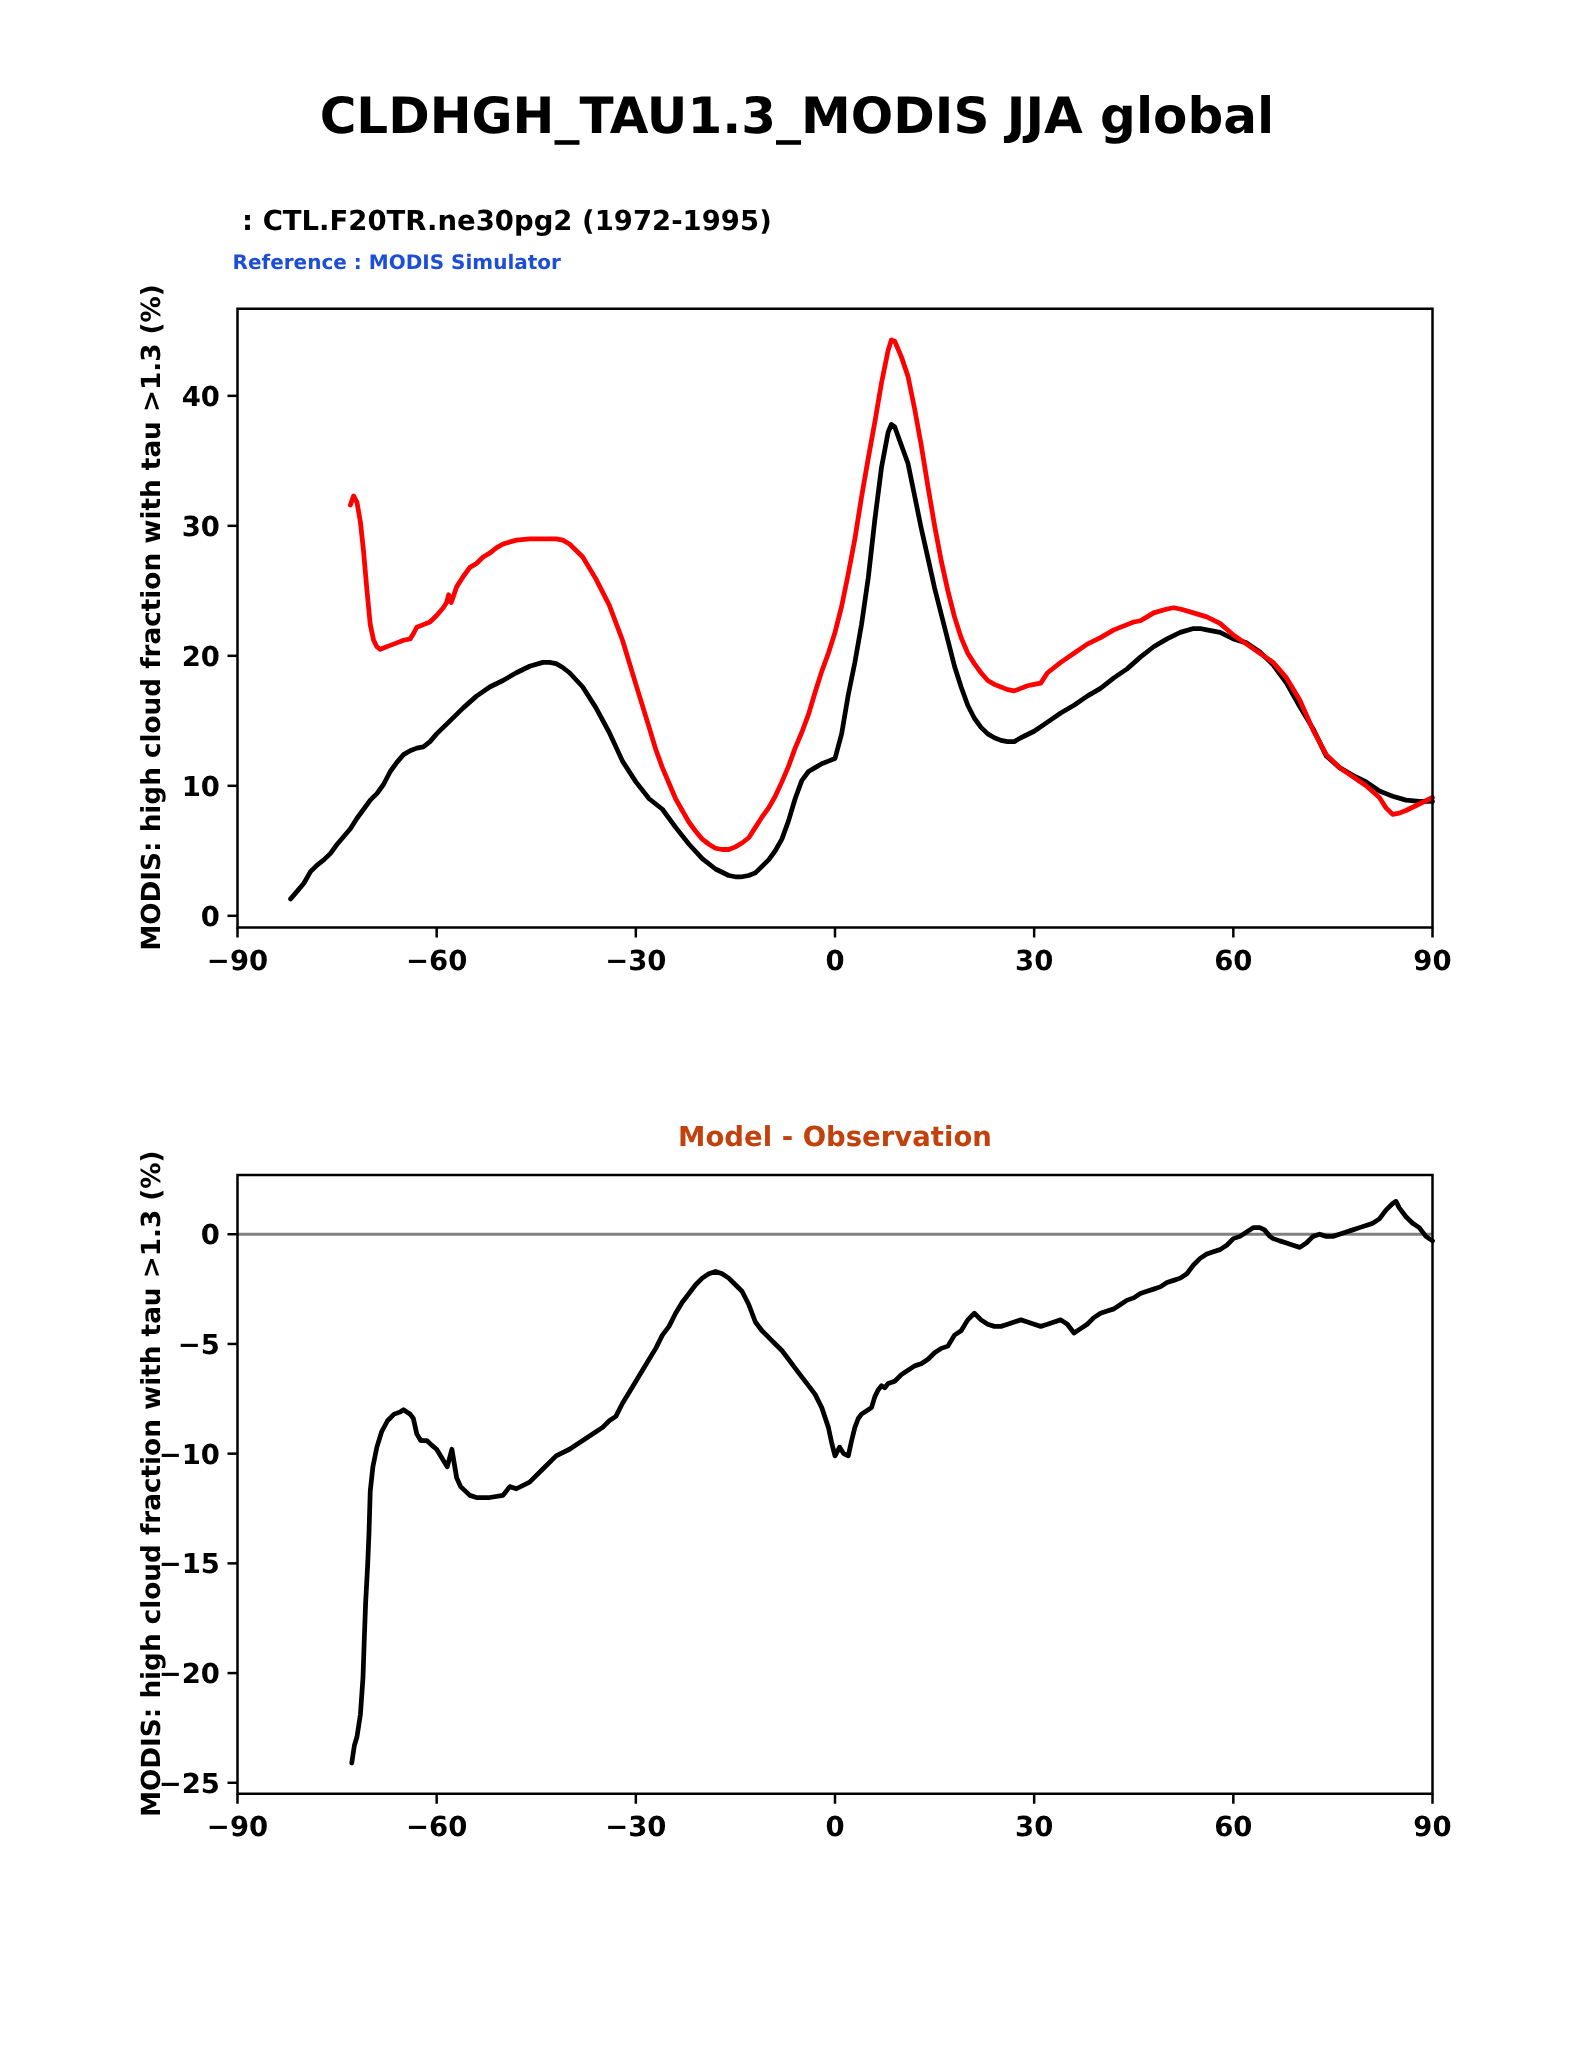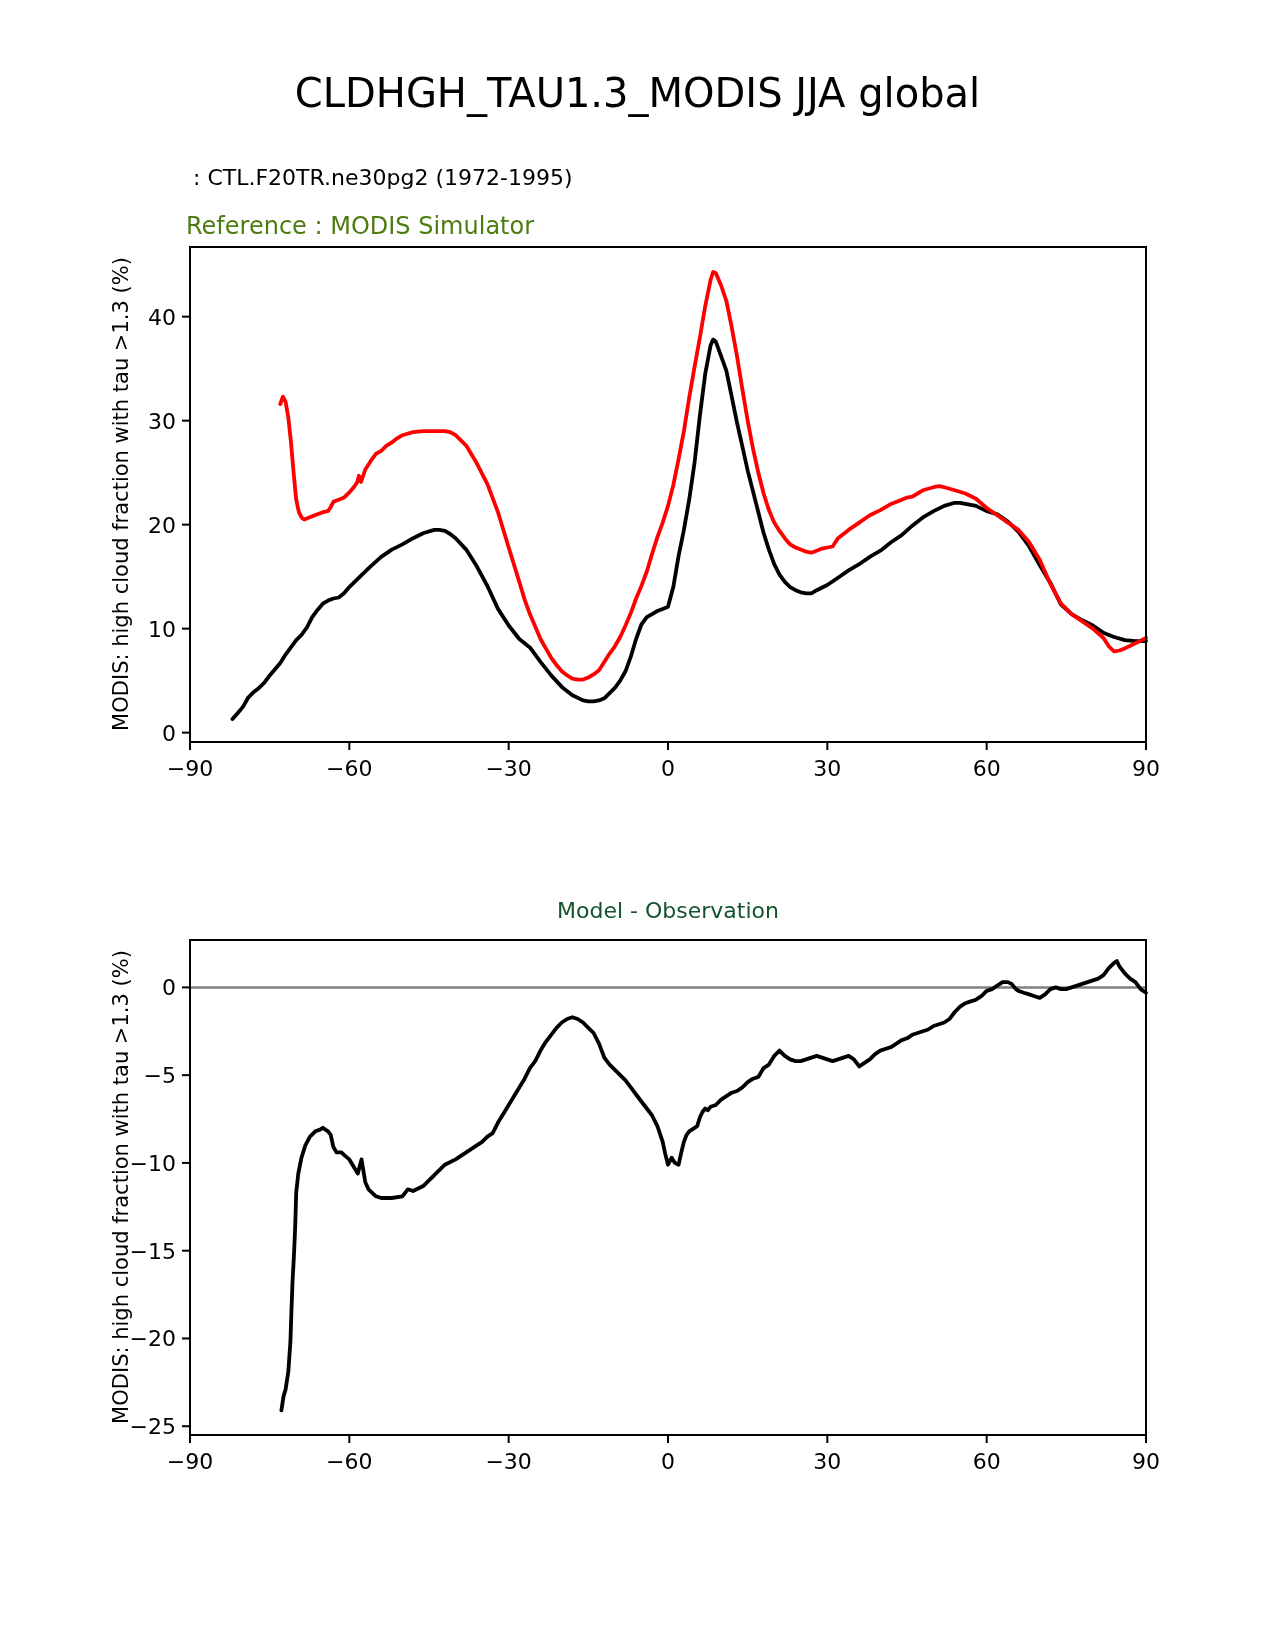--- a/index.html
+++ b/index.html
@@ -1,23 +1,23 @@
 <!DOCTYPE html>
 <html><head>
 <meta charset="utf-8">
 <style>
   html,body{margin:0;padding:0;background:#ffffff;}
   .page{position:relative;width:1275px;height:1650px;background:#ffffff;overflow:hidden;
-        font-family:"DejaVu Sans","Liberation Sans",sans-serif;color:#000;}
+        font-family:"DejaVu Sans","Liberation Sans",sans-serif;color:#000;font-weight:bold;}
   .fig-title{position:absolute;left:0;top:70px;width:1275px;text-align:center;
              font-size:40px;line-height:46px;color:#000;white-space:pre;}
   .sub1{position:absolute;left:186px;top:164px;font-size:22px;line-height:28px;color:#000;white-space:pre;}
-  .sub2{position:absolute;left:186px;top:196px;font-size:24px;line-height:28px;color:#4d7c0f;white-space:pre;margin-top:16px;}
+  .sub2{position:absolute;left:186px;top:196px;font-size:16px;line-height:28px;color:#1d4ed8;white-space:pre;}
   .ylab{position:absolute;font-size:21px;color:#000;white-space:pre;transform:translate(-50%,-50%) rotate(-90deg);}
-  .ax2-title{position:absolute;left:190px;top:898px;width:956px;text-align:center;font-size:22px;color:#14532d;white-space:pre;}
+  .ax2-title{position:absolute;left:190px;top:898px;width:956px;text-align:center;font-size:22px;color:#c2410c;white-space:pre;}
   svg{position:absolute;left:0;top:0;}
   text{font-family:"DejaVu Sans","Liberation Sans",sans-serif;}
 </style>
 </head>
 <body>
 
 <div class="page">
   <div class="fig-title">CLDHGH_TAU1.3_MODIS JJA global</div>
   <div class="sub1"> : CTL.F20TR.ne30pg2 (1972-1995)</div>
   <div class="sub2">Reference : MODIS Simulator</div>

